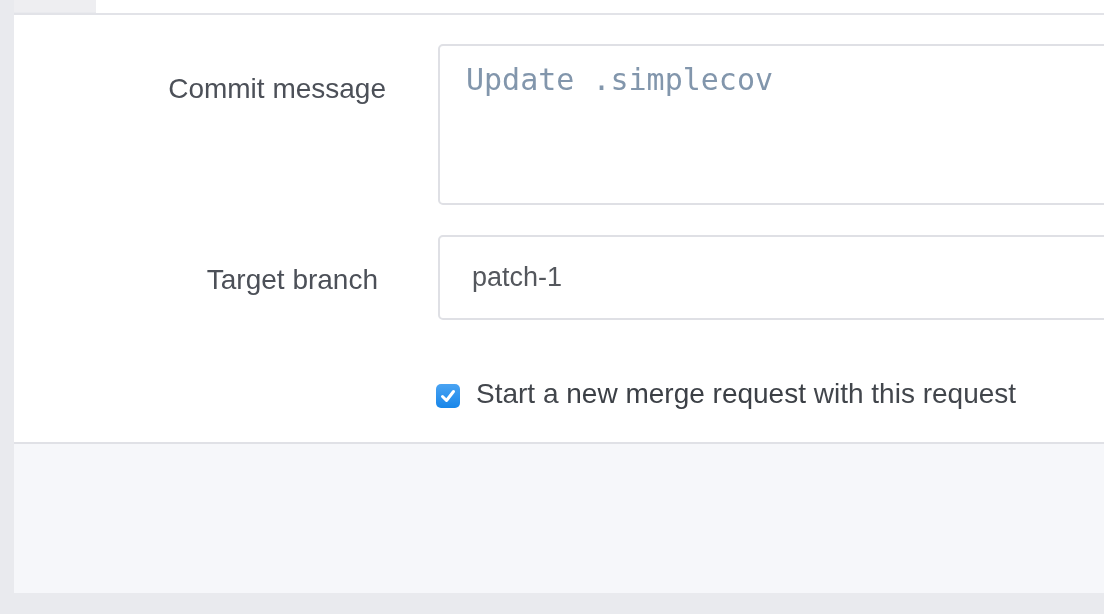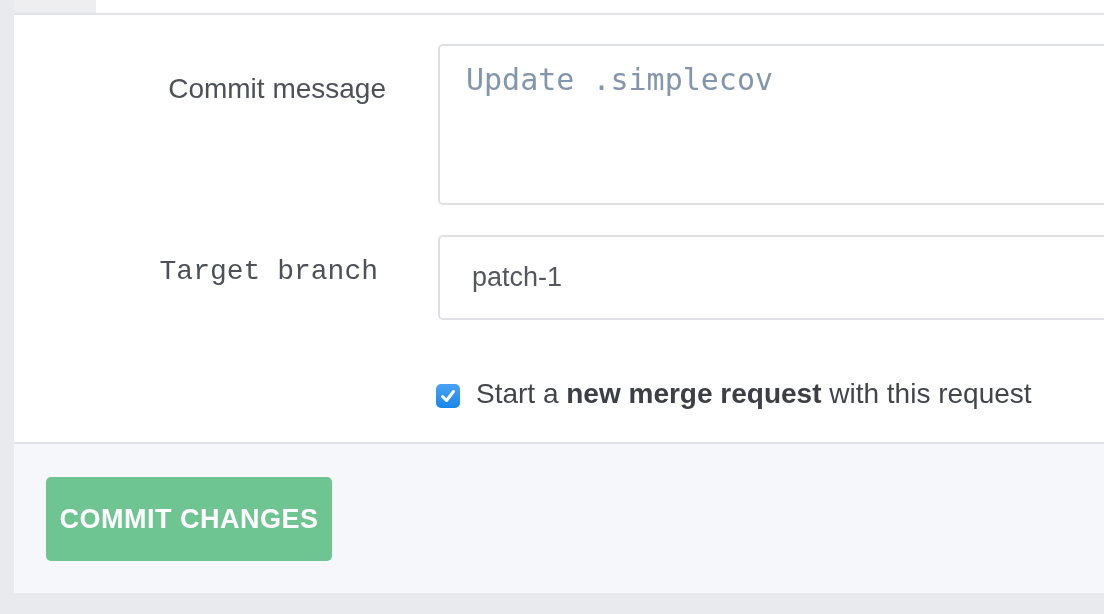--- a/index.html
+++ b/index.html
@@ -26,21 +26,21 @@
   .footer      { left: 14px; top: 444px; right: 0; height: 149px; background: #f6f7fa; }
 
   .form-label {
     left: 0; width: 378px;
     text-align: right;
     font-size: 28px;
     line-height: 32px;
     color: #4c5058;
   }
   .label-commit { top: 73px; margin-left: 8px; }
-  .label-branch { top: 256px; font-family: Liberation Mono, monospace; }
+  .label-branch { top: 264px; }
 
   .commit-textarea {
     left: 438px; top: 44px; right: -6px; height: 161px;
     background: #ffffff;
     border: 2px solid #dfe0e5;
     border-radius: 5px;
     padding: 14px 12px 10px 26px;
     font-family: "DejaVu Sans Mono", monospace;
     font-size: 30px;
     line-height: 40px;
@@ -78,21 +78,21 @@
     margin-top: 3px;
   }
   .checkbox svg { display: block; }
   .mr-text {
     margin-left: 16px;
     font-size: 28px;
     line-height: 32px;
     color: #42464c;
     white-space: nowrap;
   }
-  .mr-text b { font-weight: bold; color: #3c4046; }
+  .mr-text b { font-weight: normal; color: #3c4046; }
 
   .commit-button {
     left: 46px; top: 477px; width: 286px; height: 84px;
     background: #6ec591;
     border: none;
     border-radius: 5px;
     color: #ffffff;
     font-family: "Liberation Sans", sans-serif;
     font-weight: bold;
     font-size: 27px;
@@ -128,15 +128,14 @@
       <svg width="18" height="18" viewBox="0 0 18 18">
         <polyline points="3.5,9.5 7.5,13.5 14.5,4.5" fill="none" stroke="#ffffff" stroke-width="3" stroke-linecap="round" stroke-linejoin="round"></polyline>
       </svg>
     </span>
     <span class="mr-text"><span>Start a </span><b>new merge request</b><span> with this request</span></span>
   </div>
 
   <div class="abs divider"></div>
   <div class="abs footer"></div>
 
-  <button class="abs commit-button">COMMIT CHANGES</button>
 
 </div>
 
 </body></html>

